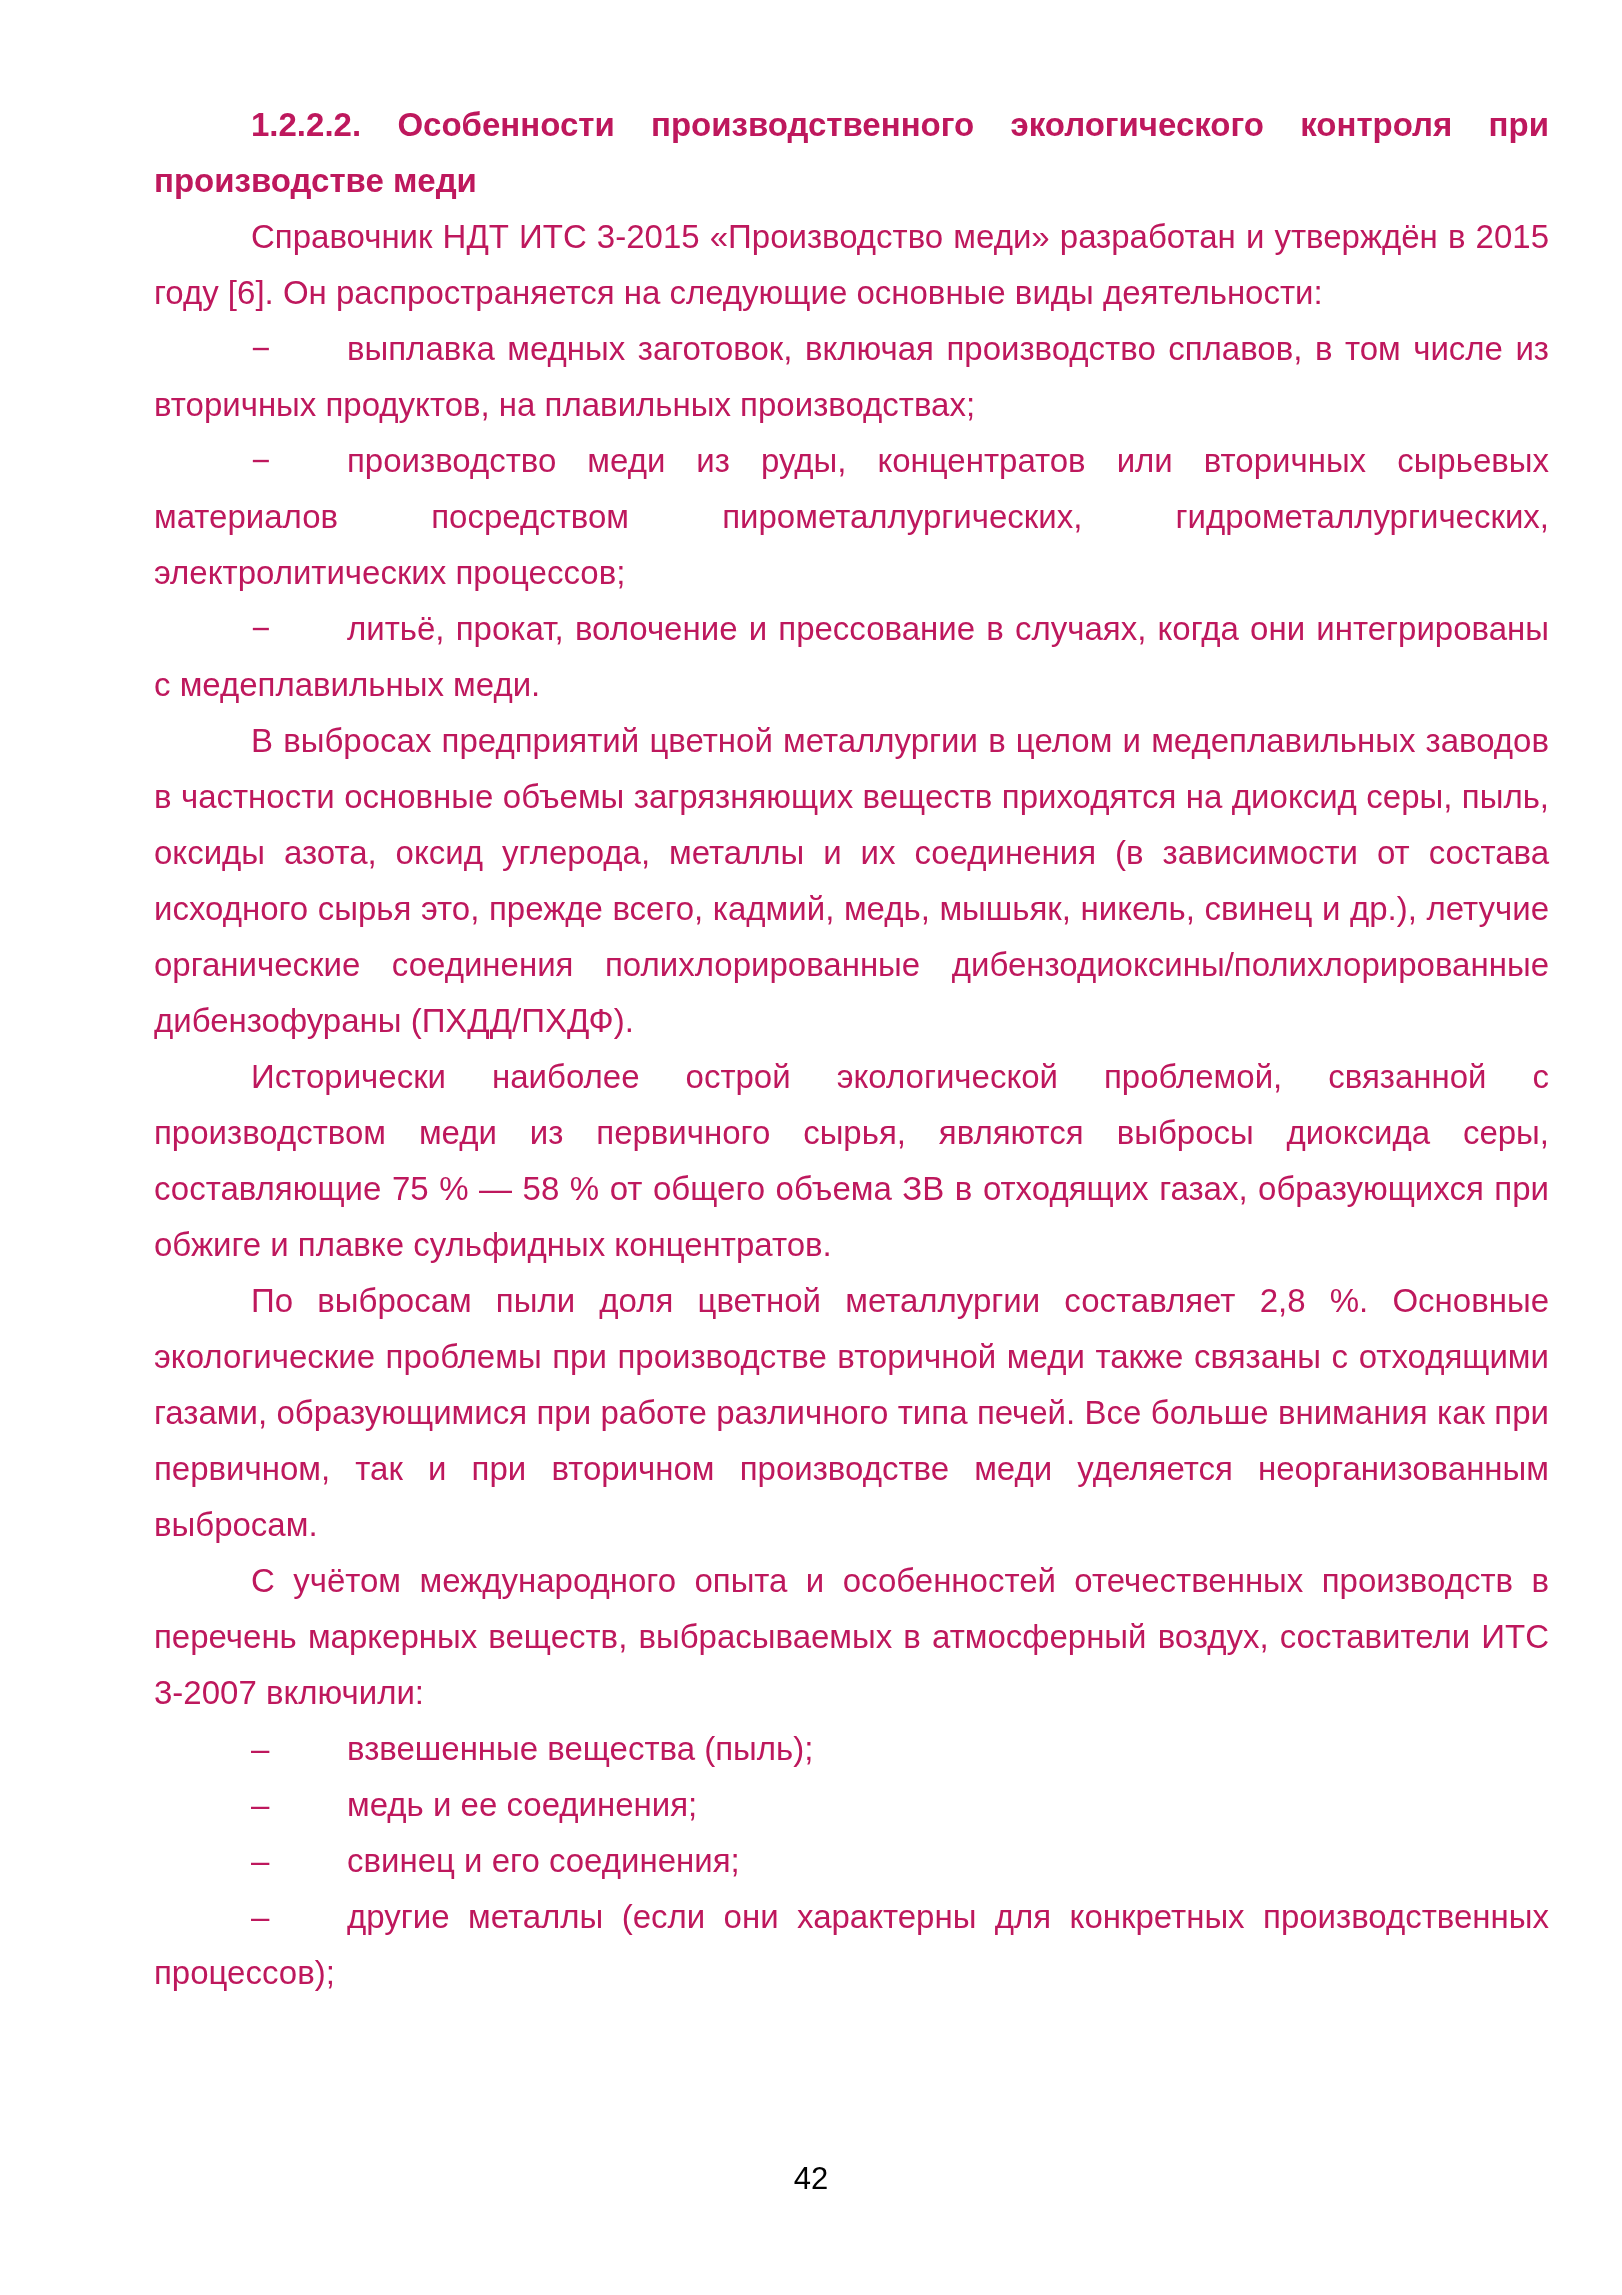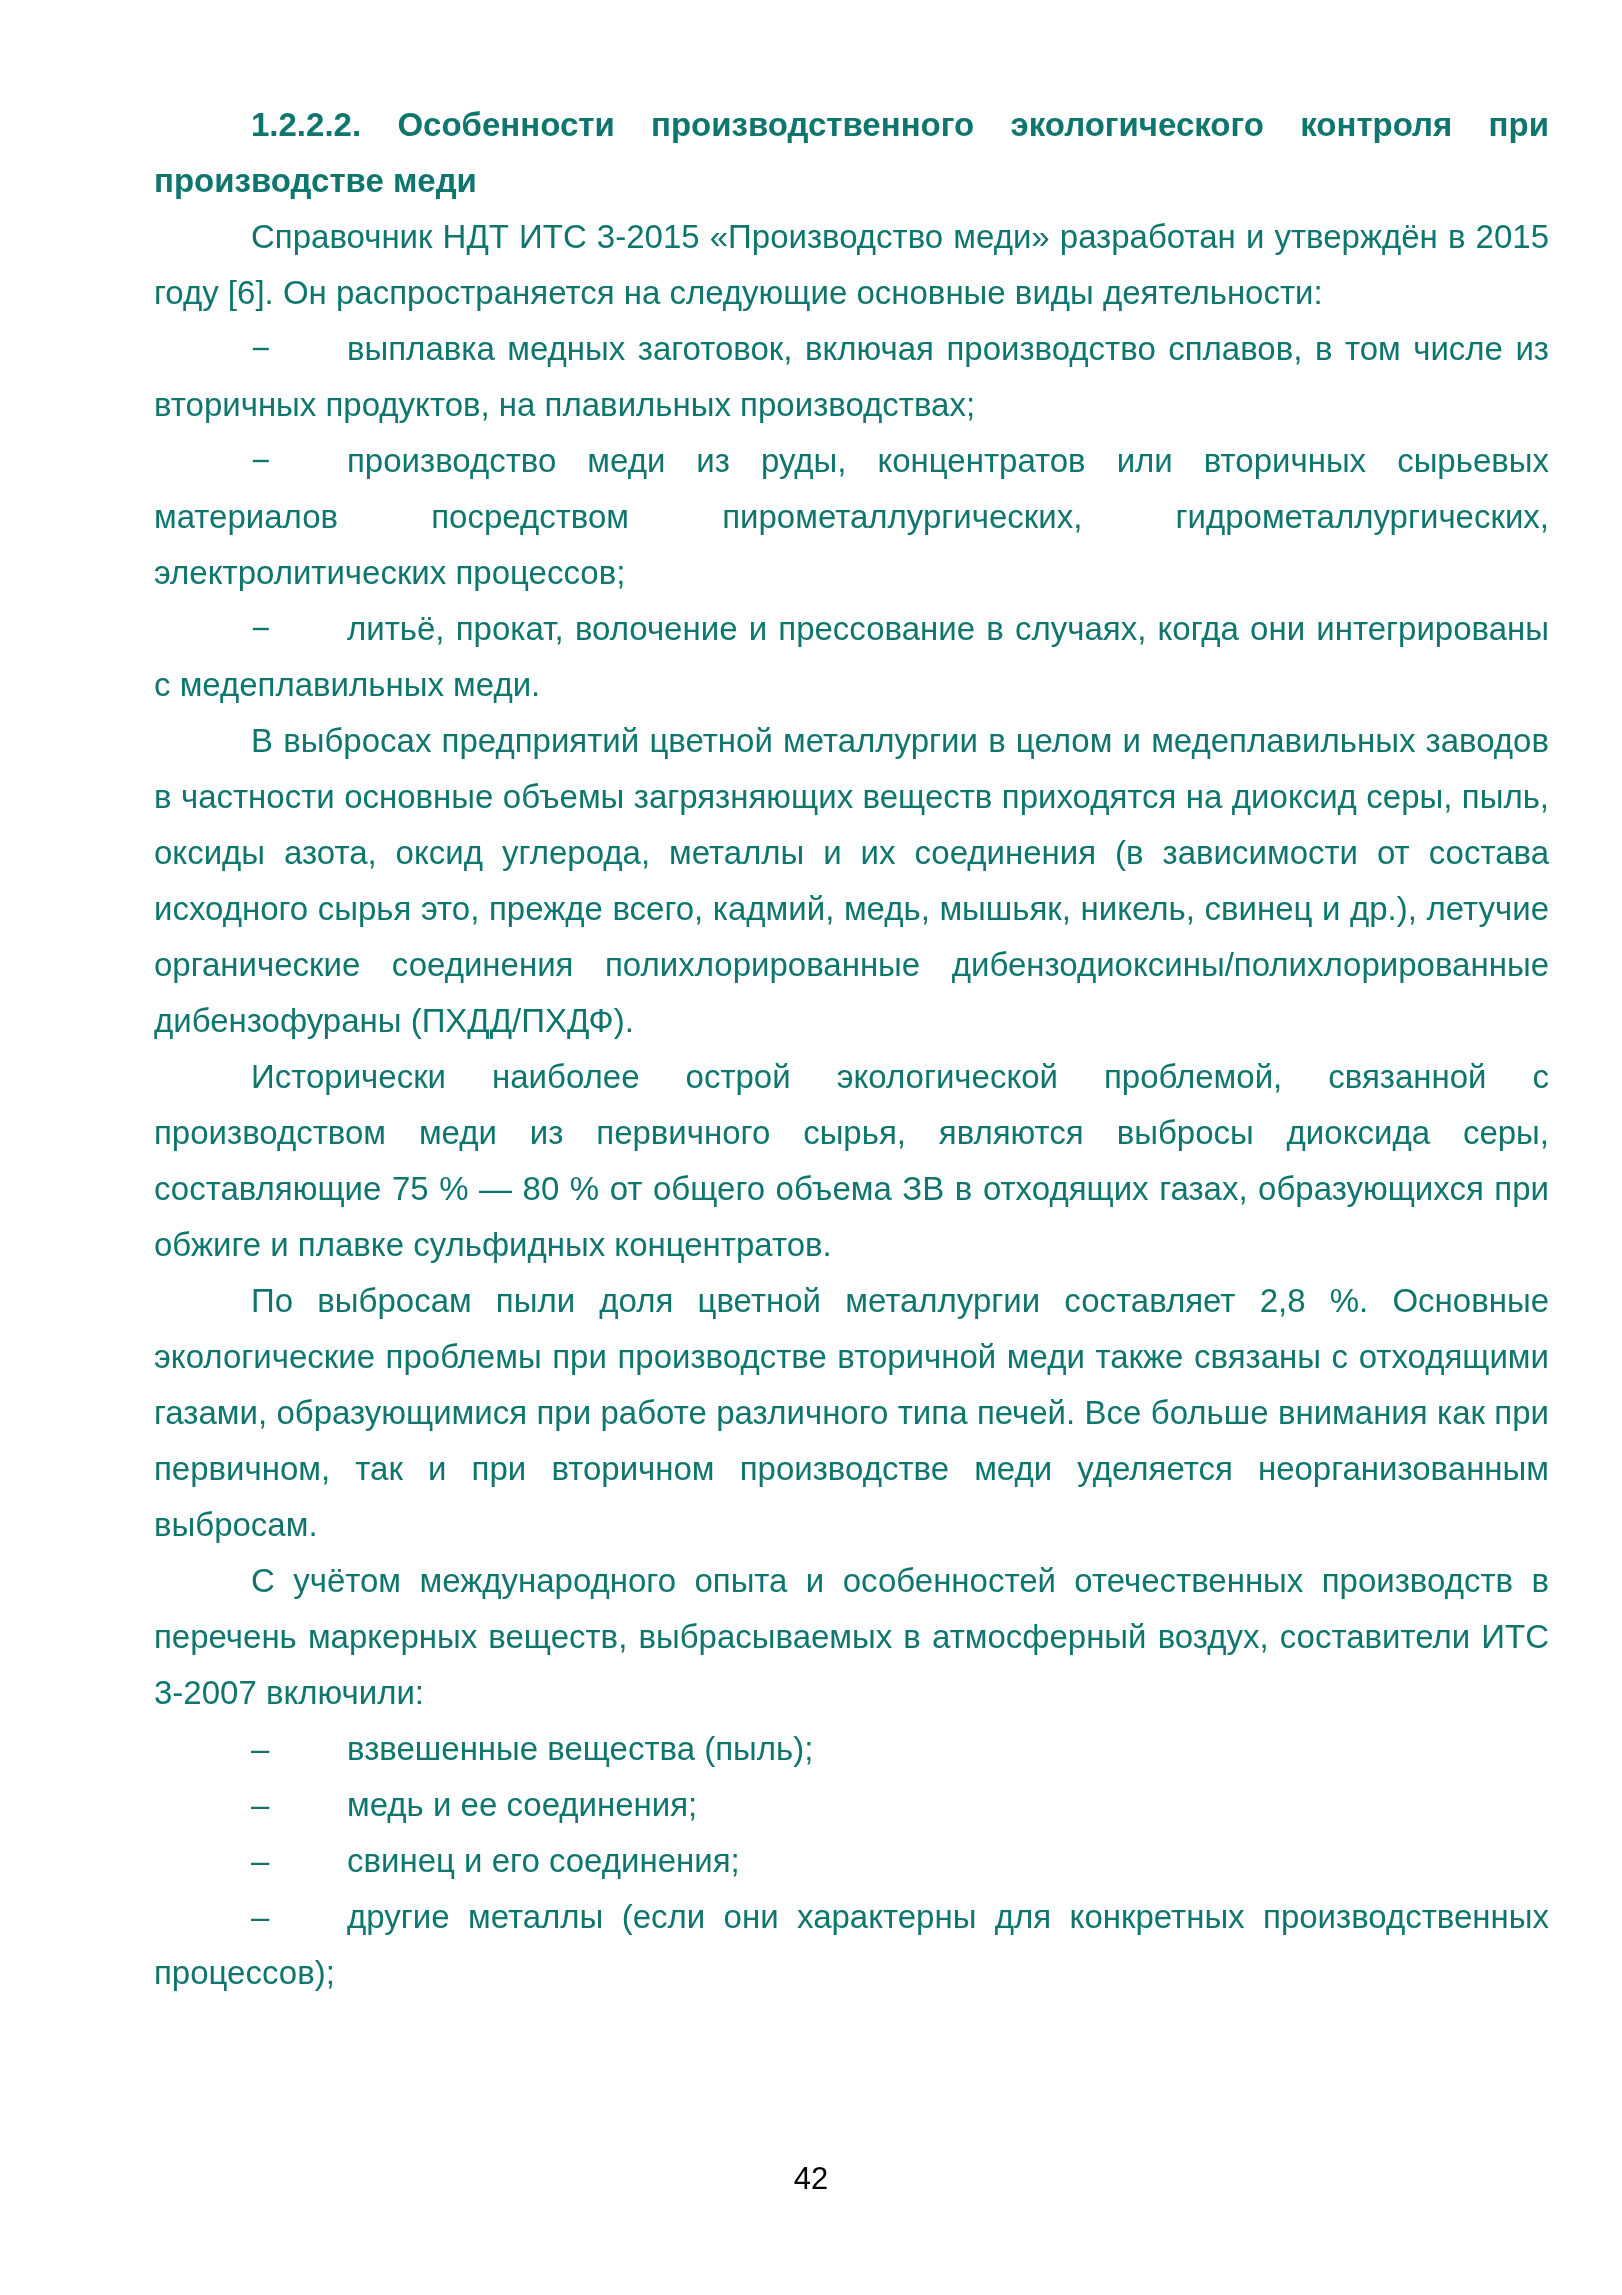--- a/index.html
+++ b/index.html
@@ -34,21 +34,21 @@
     font-size: 33px;
     line-height: 56px;
     text-align: left;
   }
   p.para {
     margin: 0;
     font-size: 33px;
     line-height: 56px;
     text-align: justify;
     text-indent: 97px;
-    color: #0f766e;
+    color: #be185d;
   }
   p.heading {
     font-weight: 700;
   }
   .marker {
     display: inline-block;
     width: 96px;
     text-indent: 0;
   }
   .page-number {
@@ -73,21 +73,21 @@
     <p class="para">Справочник НДТ ИТС 3-2015 «Производство меди» разработан и утверждён в 2015 году [6]. Он распространяется на следующие основные виды деятельности:</p>
 
     <p class="para"><span class="marker">−</span><span>выплавка медных заготовок, включая производство сплавов, в том числе из вторичных продуктов, на плавильных производствах;</span></p>
 
     <p class="para"><span class="marker">−</span><span>производство меди из руды, концентратов или вторичных сырьевых материалов посредством пирометаллургических, гидрометаллургических, электролитических процессов;</span></p>
 
     <p class="para"><span class="marker">−</span><span>литьё, прокат, волочение и прессование в случаях, когда они интегрированы с медеплавильных меди.</span></p>
 
     <p class="para">В выбросах предприятий цветной металлургии в целом и медеплавильных заводов в частности основные объемы загрязняющих веществ приходятся на диоксид серы, пыль, оксиды азота, оксид углерода, металлы и их соединения (в зависимости от состава исходного сырья это, прежде всего, кадмий, медь, мышьяк, никель, свинец и др.), летучие органические соединения полихлорированные дибензодиоксины/полихлорированные дибензофураны (ПХДД/ПХДФ).</p>
 
-    <p class="para">Исторически наиболее острой экологической проблемой, связанной с производством меди из первичного сырья, являются выбросы диоксида серы, составляющие 75 % — 80 % от общего объема ЗВ в отходящих газах, образующихся при обжиге и плавке сульфидных концентратов.</p>
+    <p class="para">Исторически наиболее острой экологической проблемой, связанной с производством меди из первичного сырья, являются выбросы диоксида серы, составляющие 75 % — 58 % от общего объема ЗВ в отходящих газах, образующихся при обжиге и плавке сульфидных концентратов.</p>
 
     <p class="para">По выбросам пыли доля цветной металлургии составляет 2,8 %. Основные экологические проблемы при производстве вторичной меди также связаны с отходящими газами, образующимися при работе различного типа печей. Все больше внимания как при первичном, так и при вторичном производстве меди уделяется неорганизованным выбросам.</p>
 
     <p class="para">С учётом международного опыта и особенностей отечественных производств в перечень маркерных веществ, выбрасываемых в атмосферный воздух, составители ИТС 3-2007 включили:</p>
 
     <p class="para"><span class="marker">–</span><span>взвешенные вещества (пыль);</span></p>
 
 
     <p class="para"><span class="marker">–</span><span>медь и ее соединения;</span></p>
 

